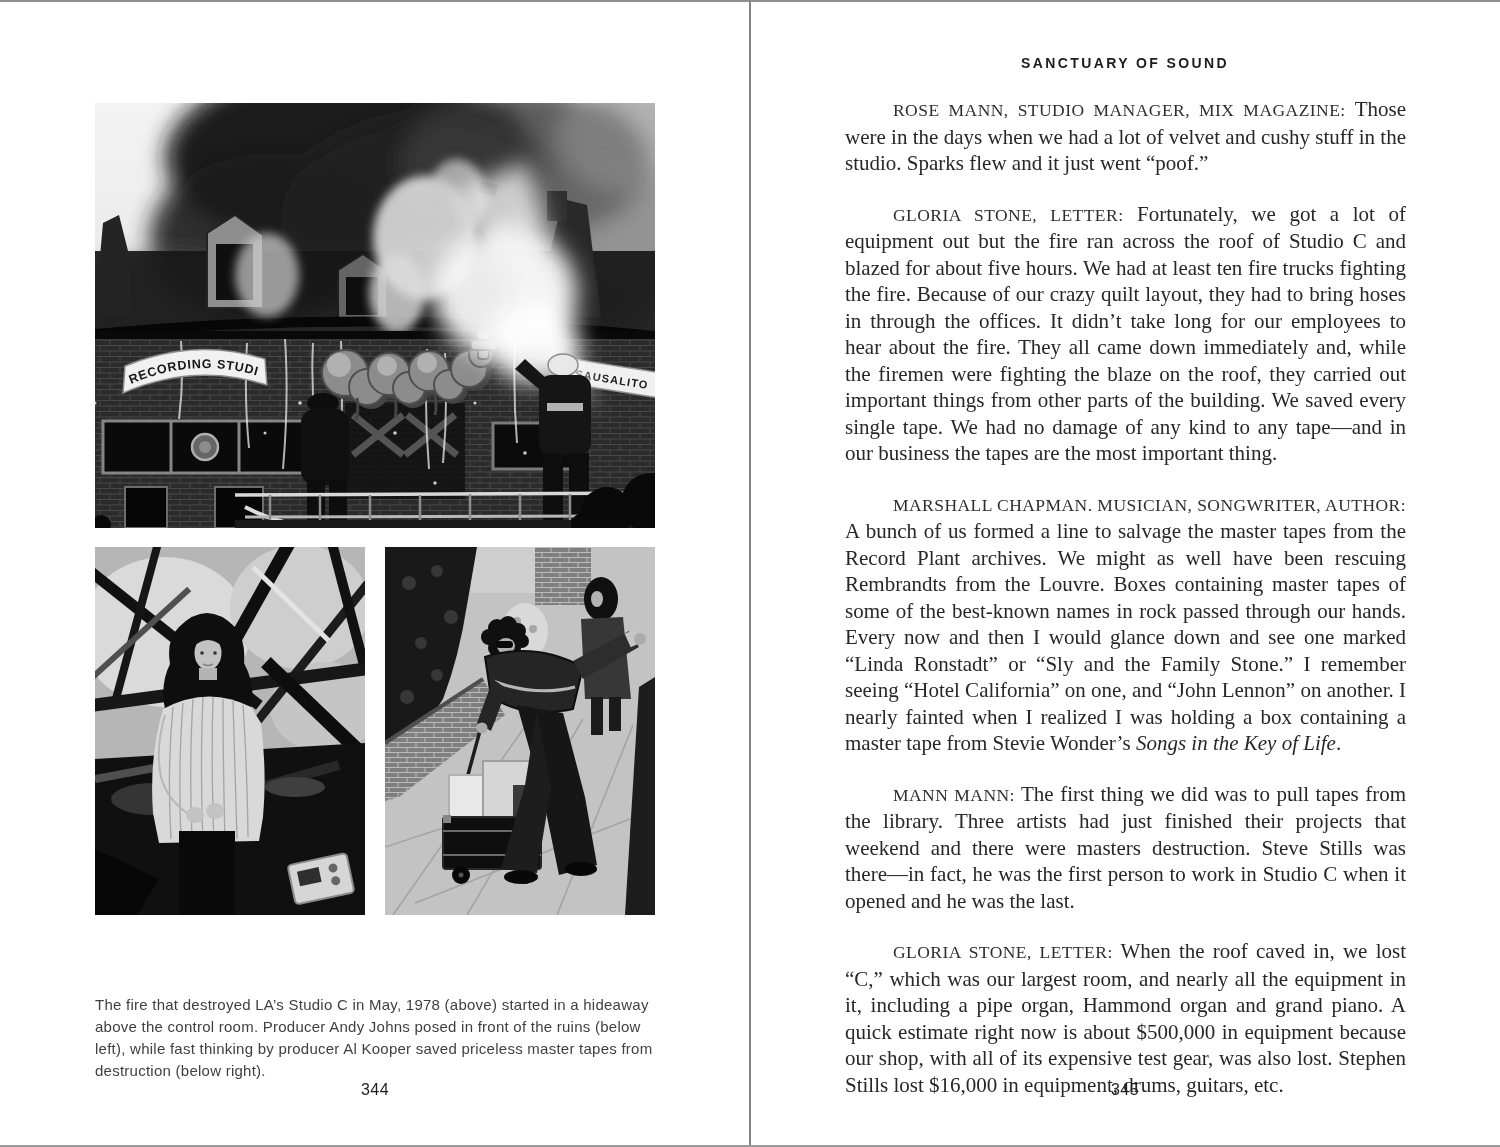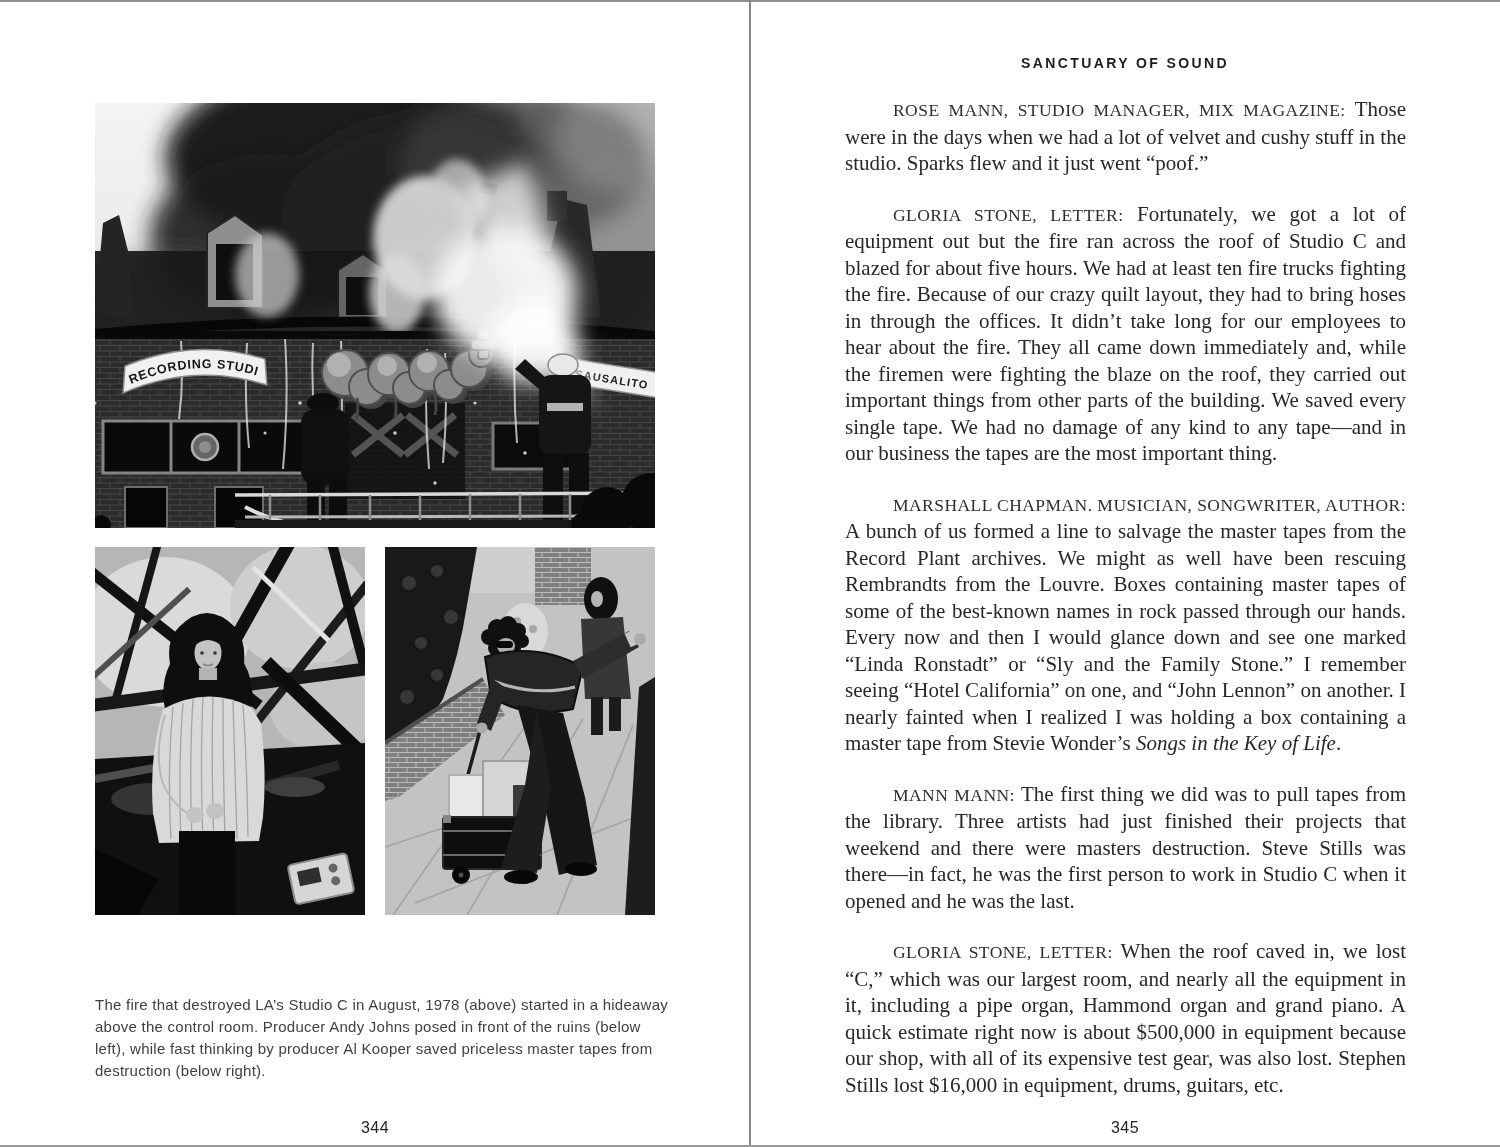--- a/index.html
+++ b/index.html
@@ -17,21 +17,21 @@
   figure{margin:0;padding:0;position:absolute;overflow:hidden;background:#d8d6d2;}
   figure svg{display:block;width:100%;height:100%;filter:grayscale(1) contrast(1.03);}
   .photo-top{left:95px;top:103px;width:560px;height:425px;}
   .photo-bl{left:95px;top:547px;width:270px;height:368px;}
   .photo-br{left:385px;top:547px;width:270px;height:368px;}
 
   .caption{position:absolute;left:95px;top:979px;width:574px;
            font-family:"Liberation Sans", sans-serif;font-size:15px;line-height:22px;
            letter-spacing:0.25px;color:#3f3f3f;text-align:left;}
 
-  .folio{position:absolute;top:1119px;left:0;width:100%;text-align:center;
+  .folio{position:absolute;top:1081px;left:0;width:100%;text-align:center;
          font-family:"Liberation Sans", sans-serif;font-size:16px;letter-spacing:0.5px;color:#1f1f1f;}
 
   .running-header{position:absolute;top:55px;left:0;width:100%;text-align:center;
          font-family:"Liberation Sans", sans-serif;font-size:14px;font-weight:bold;
          letter-spacing:2.4px;color:#1d1d1d;}
 
   .text-column{position:absolute;left:95px;top:96px;width:561px;
          font-size:21px;line-height:26.5px;color:#272727;text-align:justify;}
   .para{margin:0 0 24px 0;}
   .speaker{font-size:17.5px;letter-spacing:0.45px;color:#2e2e2e;margin-left:48px;}
@@ -372,21 +372,21 @@
           <polygon points="108,132 92,176 106,184 122,142" fill="#2a2723"></polygon>
           <circle cx="97" cy="181" r="5.5" fill="#b0a99d"></circle>
           <path d="M132,158 L178,166 L200,250 L212,318 L174,328 L158,250 Z" fill="#1c1916"></path>
           <path d="M152,164 L166,240 L152,326 L116,322 L140,238 Z" fill="#242019"></path>
           <ellipse cx="136" cy="330" rx="17" ry="7" fill="#0d0b09"></ellipse>
           <ellipse cx="196" cy="322" rx="16" ry="7" fill="#0d0b09"></ellipse>
         </g>
       </svg>
     </figure>
 
-    <p class="caption">The fire that destroyed LA’s Studio C in August, 1978 (above) started in a hideaway above the control room. Producer Andy Johns posed in front of the ruins (below left), while fast thinking by producer Al Kooper saved priceless master tapes from destruction (below right).</p>
+    <p class="caption">The fire that destroyed LA’s Studio C in May, 1978 (above) started in a hideaway above the control room. Producer Andy Johns posed in front of the ruins (below left), while fast thinking by producer Al Kooper saved priceless master tapes from destruction (below right).</p>
     <div class="folio">344</div>
   </div>
 
   <div class="page page-right">
     <div class="running-header">SANCTUARY OF SOUND</div>
 
     <div class="text-column">
       <p class="para"><span class="speaker">ROSE MANN, STUDIO MANAGER, MIX MAGAZINE:</span><span> Those were in the days when we had a lot of velvet and cushy stuff in the studio. Sparks flew and it just went “poof.”</span></p>
 
       <p class="para"><span class="speaker">GLORIA STONE, LETTER:</span><span> Fortunately, we got a lot of equipment out but the fire ran across the roof of Studio C and blazed for about five hours. We had at least ten fire trucks fighting the fire. Because of our crazy quilt layout, they had to bring hoses in through the offices. It didn’t take long for our employees to hear about the fire. They all came down immediately and, while the firemen were fighting the blaze on the roof, they carried out important things from other parts of the building. We saved every single tape. We had no damage of any kind to any tape—and in our business the tapes are the most important thing.</span></p>

